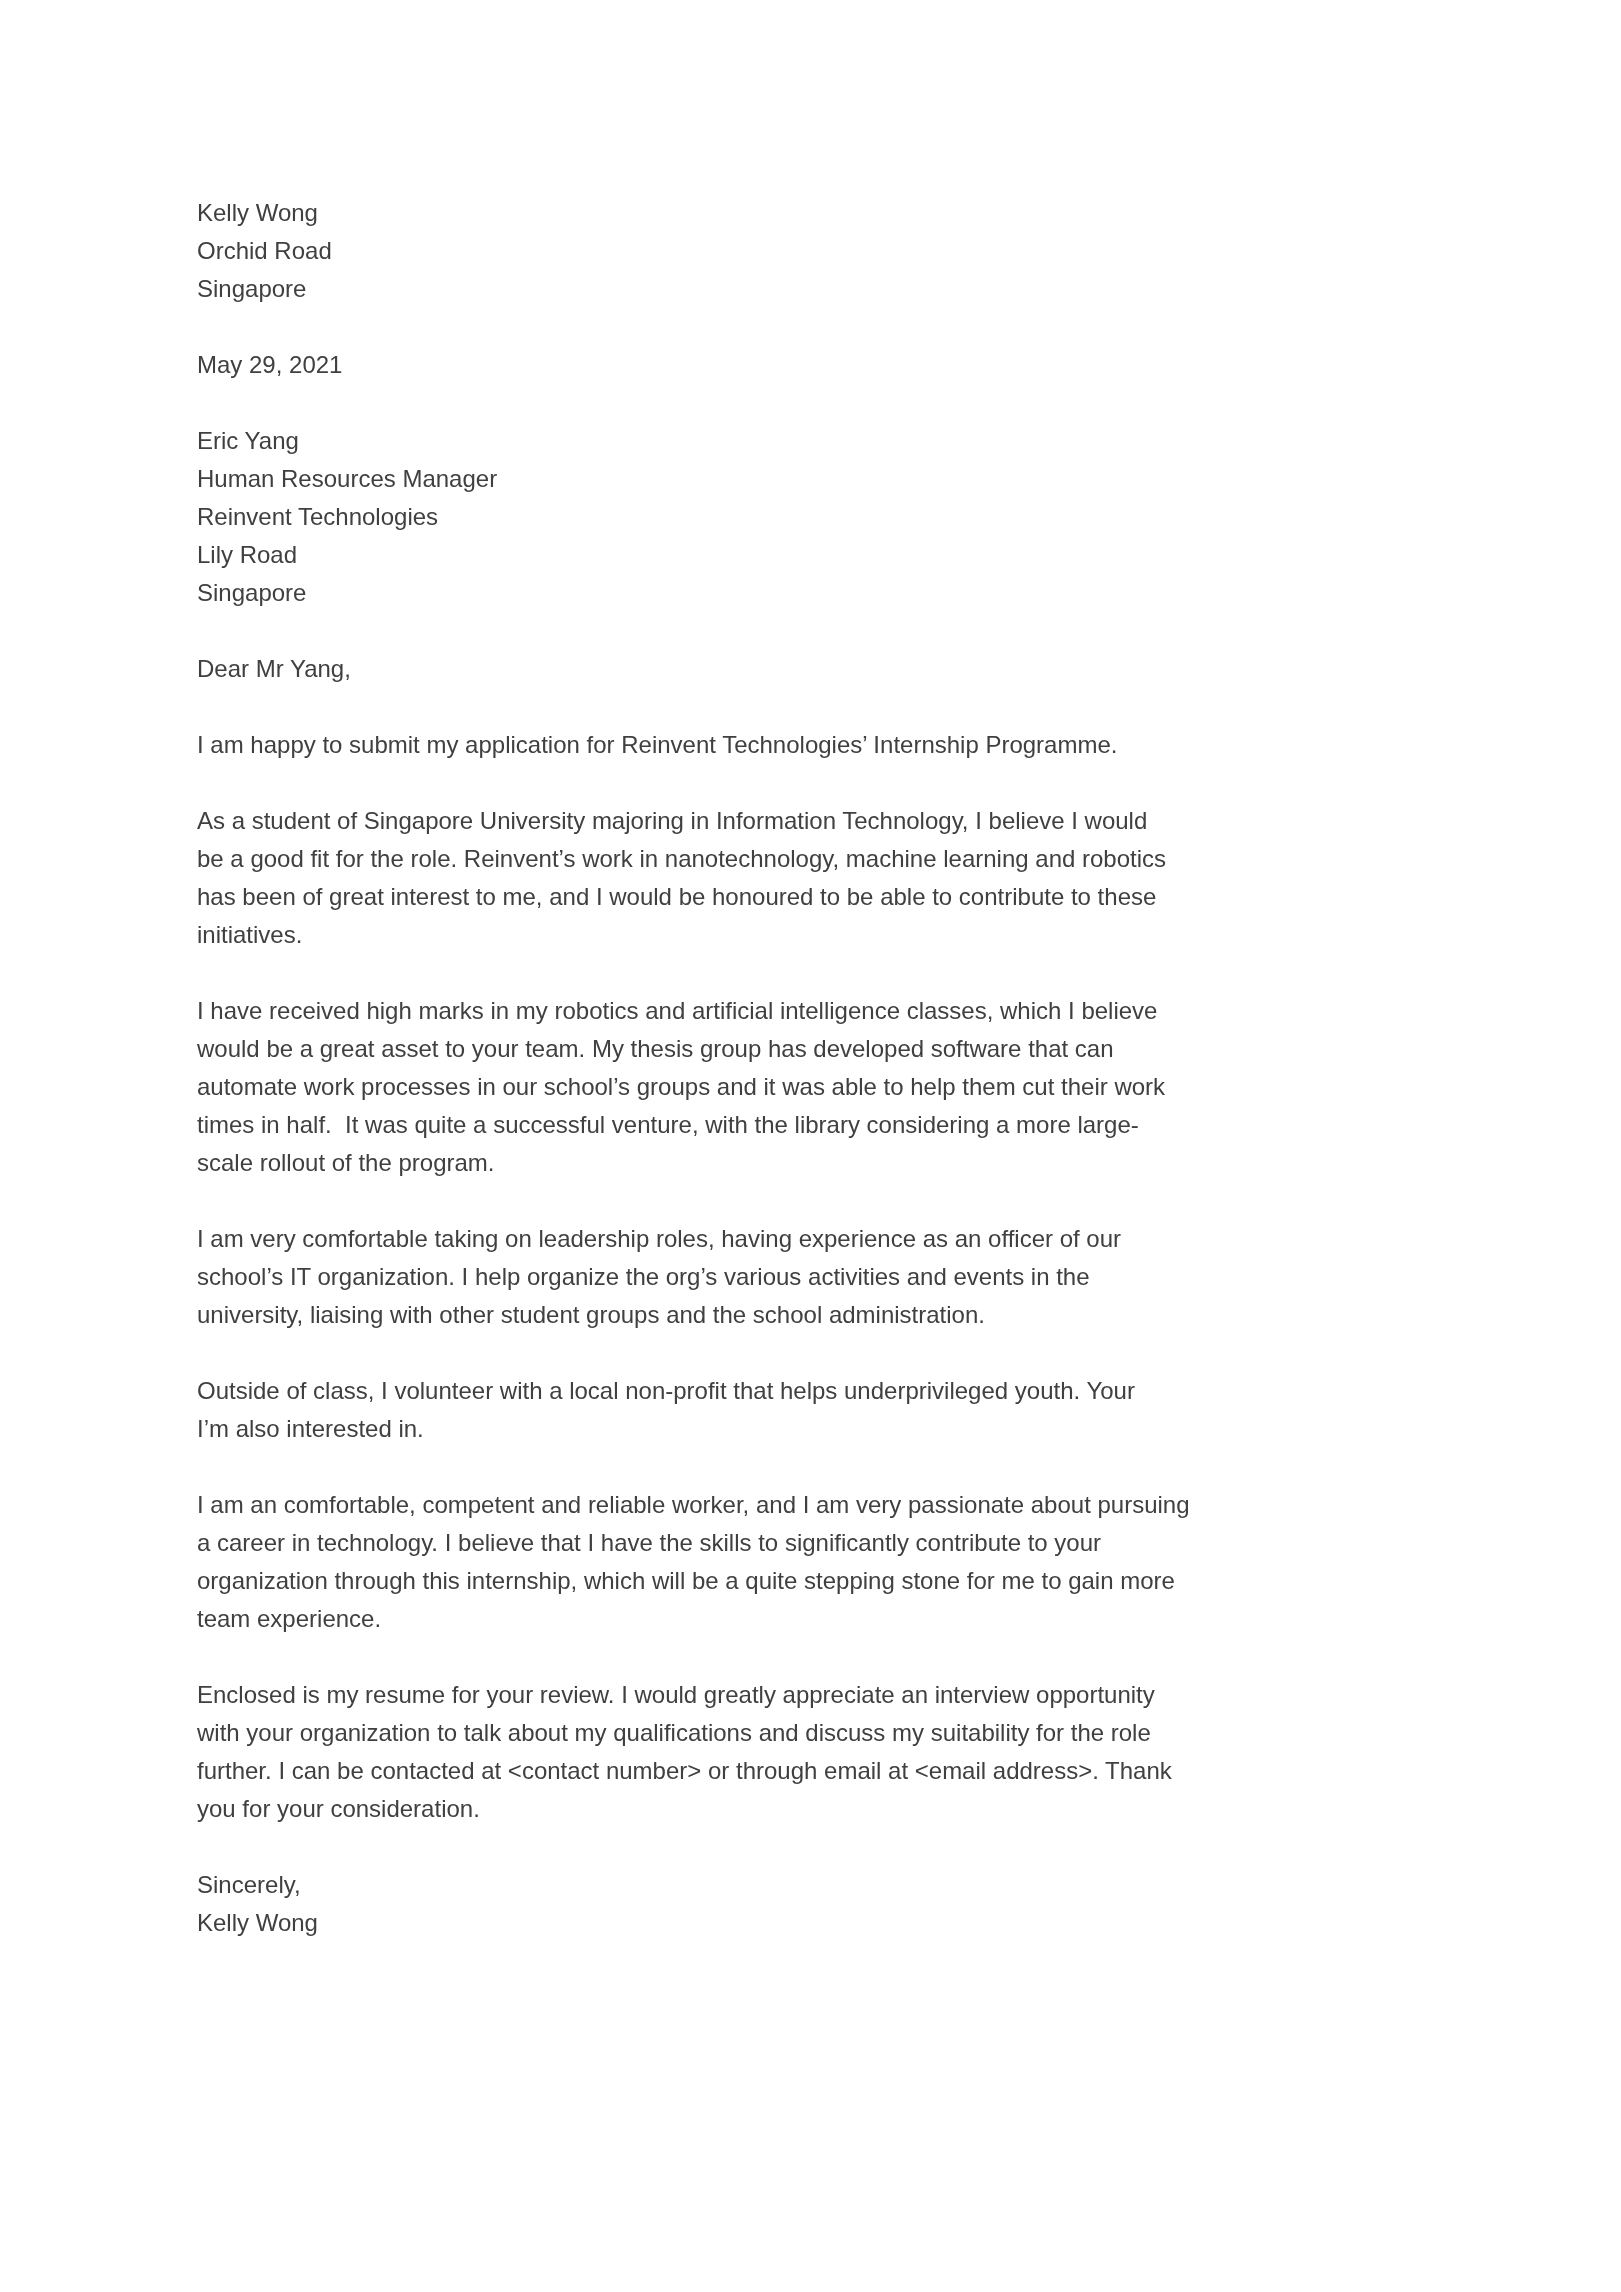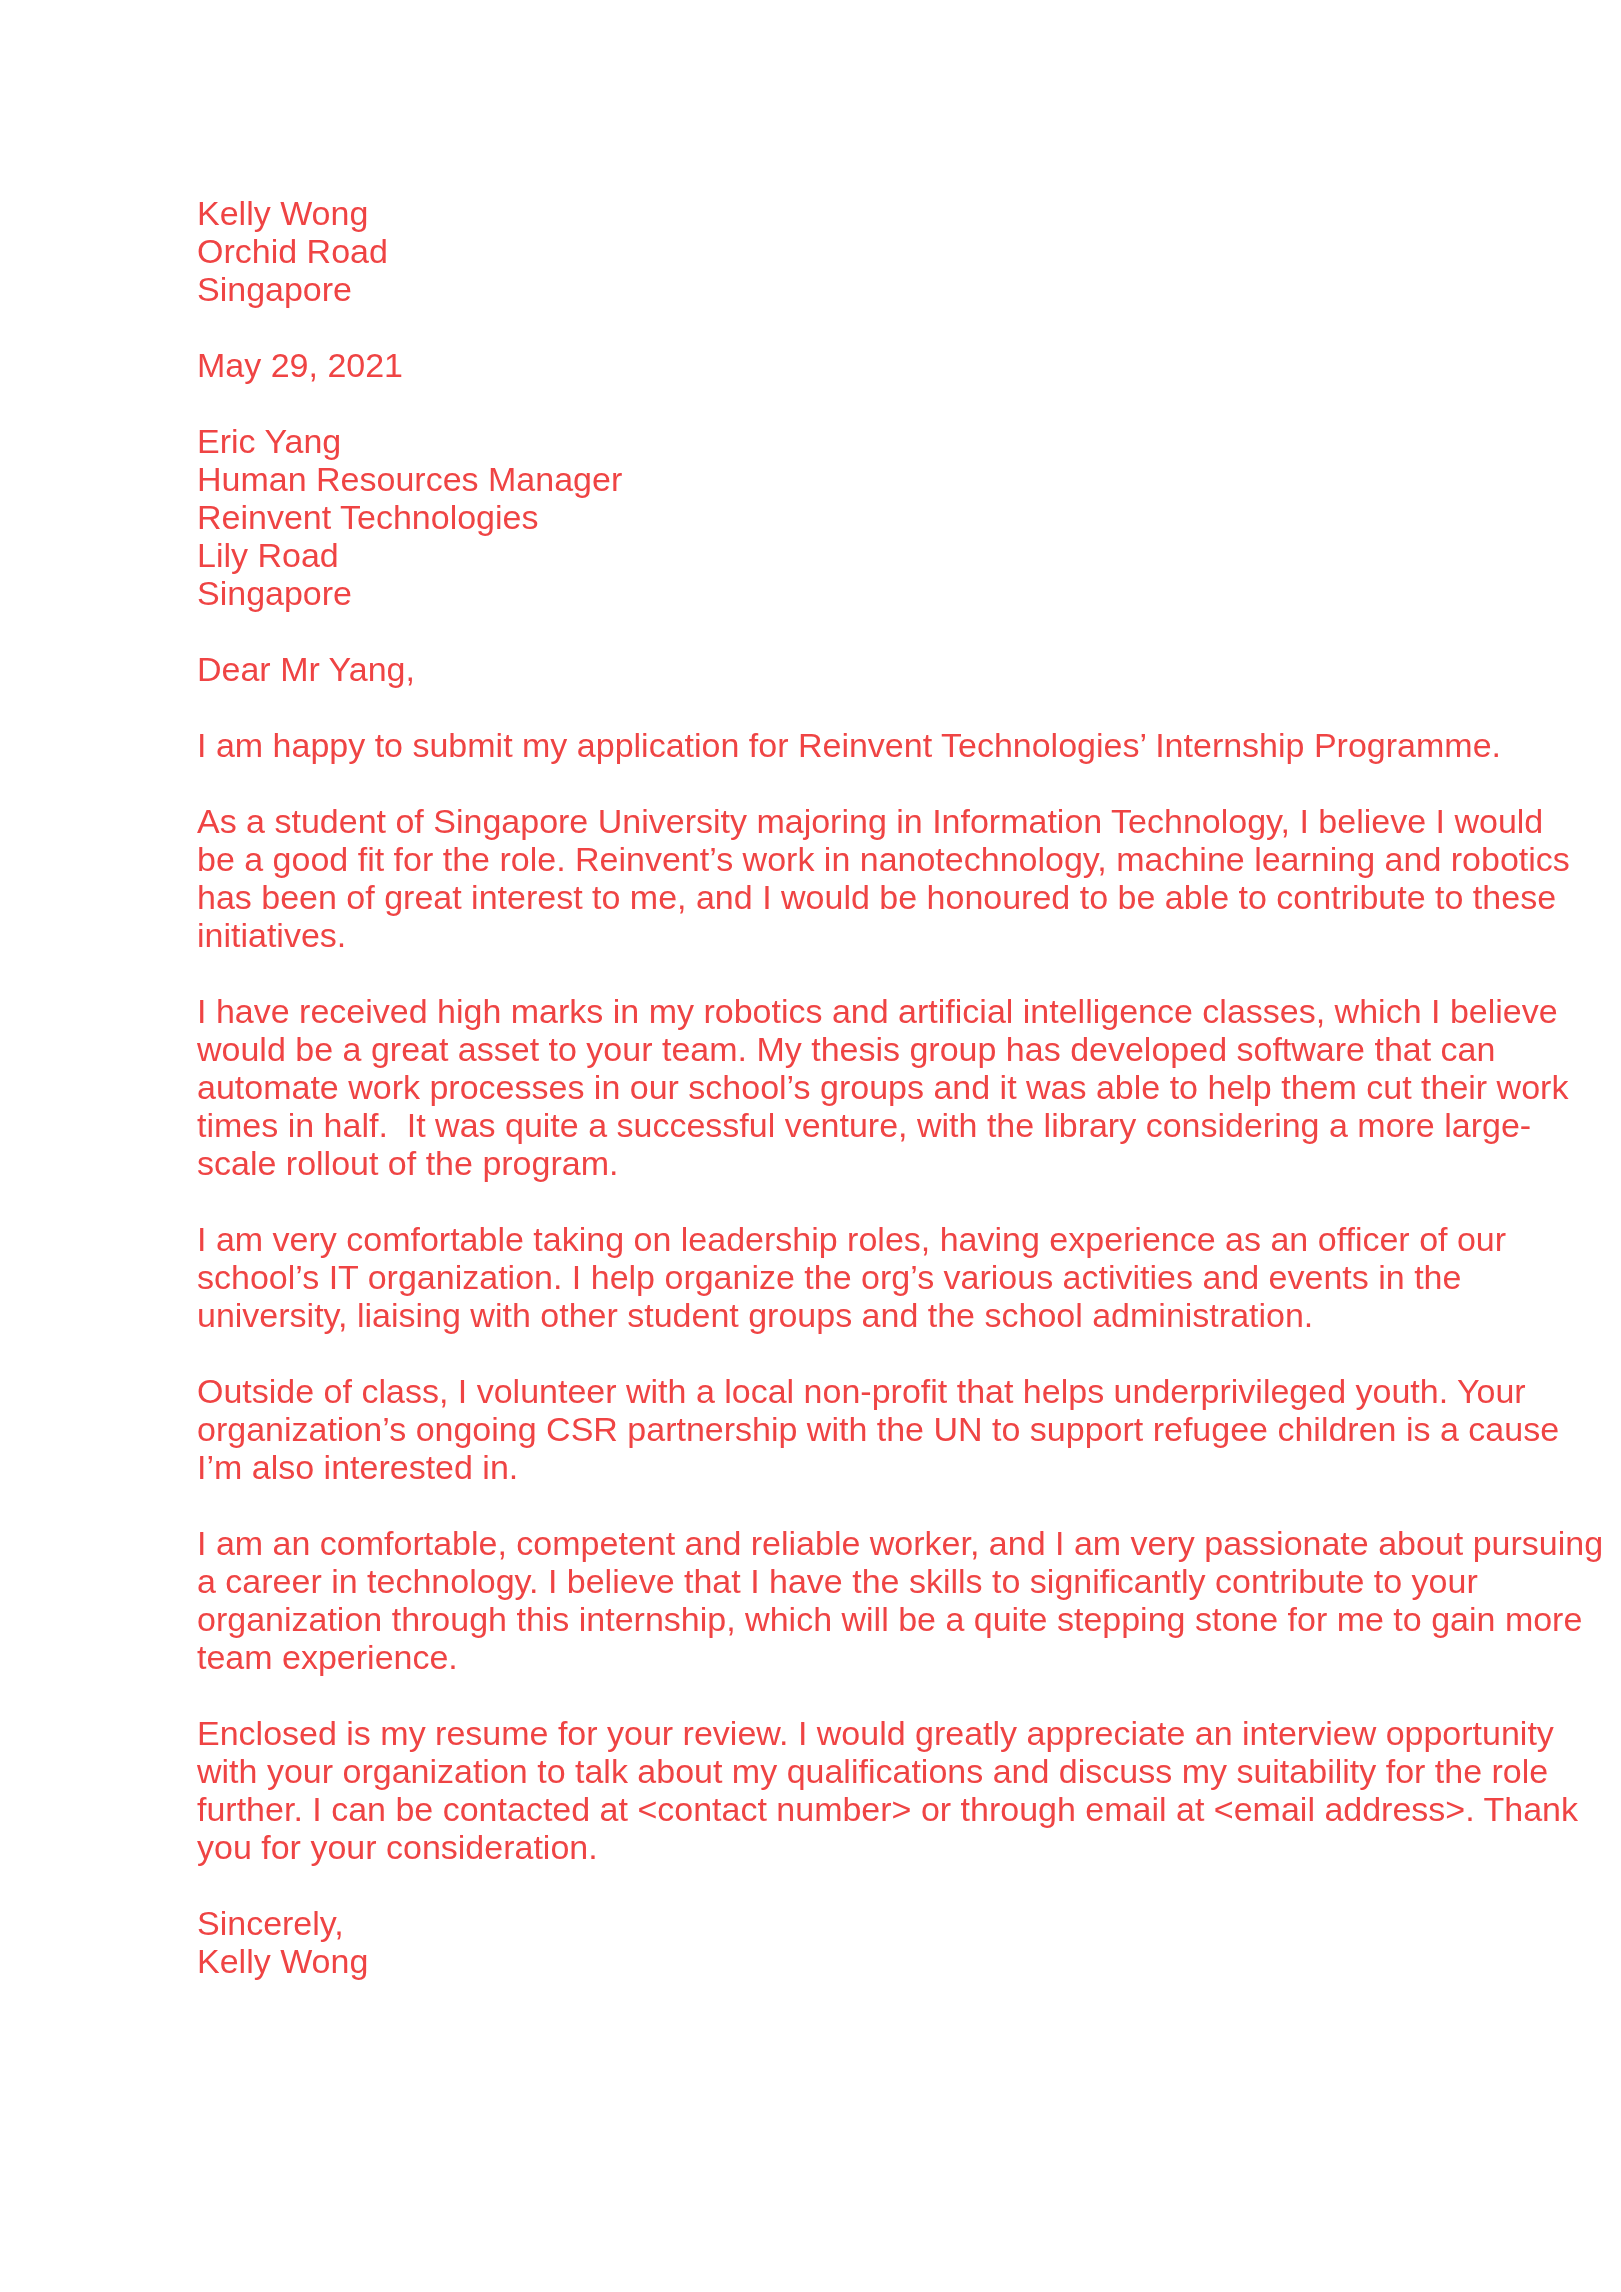--- a/index.html
+++ b/index.html
@@ -20,23 +20,23 @@
     width: 1621px;
     height: 2293px;
     background: #ffffff;
   }
   .letter {
     position: absolute;
     left: 197px;
     top: 194px; 
     width: 1255px;
     font-family: "Liberation Sans", sans-serif;
-    font-size: 34px;
+    font-size: 24px;
     line-height: 38px;
-    color: #ef4444;
+    color: #404040;
   }
   .block {
     margin: 0;
     padding: 0;
   }
   .line {
     display: block;
     white-space: pre;
     height: 38px;
   }
@@ -97,21 +97,20 @@
 
     <div class="block">
       <span class="line">I am very comfortable taking on leadership roles, having experience as an officer of our</span>
       <span class="line">school’s IT organization. I help organize the org’s various activities and events in the</span>
       <span class="line">university, liaising with other student groups and the school administration.</span>
     </div>
     <span class="gap"></span>
 
     <div class="block">
       <span class="line">Outside of class, I volunteer with a local non-profit that helps underprivileged youth. Your</span>
-      <span class="line">organization’s ongoing CSR partnership with the UN to support refugee children is a cause</span>
       <span class="line">I’m also interested in.</span>
     </div>
     <span class="gap"></span>
 
     <div class="block">
       <span class="line">I am an comfortable, competent and reliable worker, and I am very passionate about pursuing</span>
       <span class="line">a career in technology. I believe that I have the skills to significantly contribute to your</span>
       <span class="line">organization through this internship, which will be a quite stepping stone for me to gain more</span>
       <span class="line">team experience.</span>
     </div>

